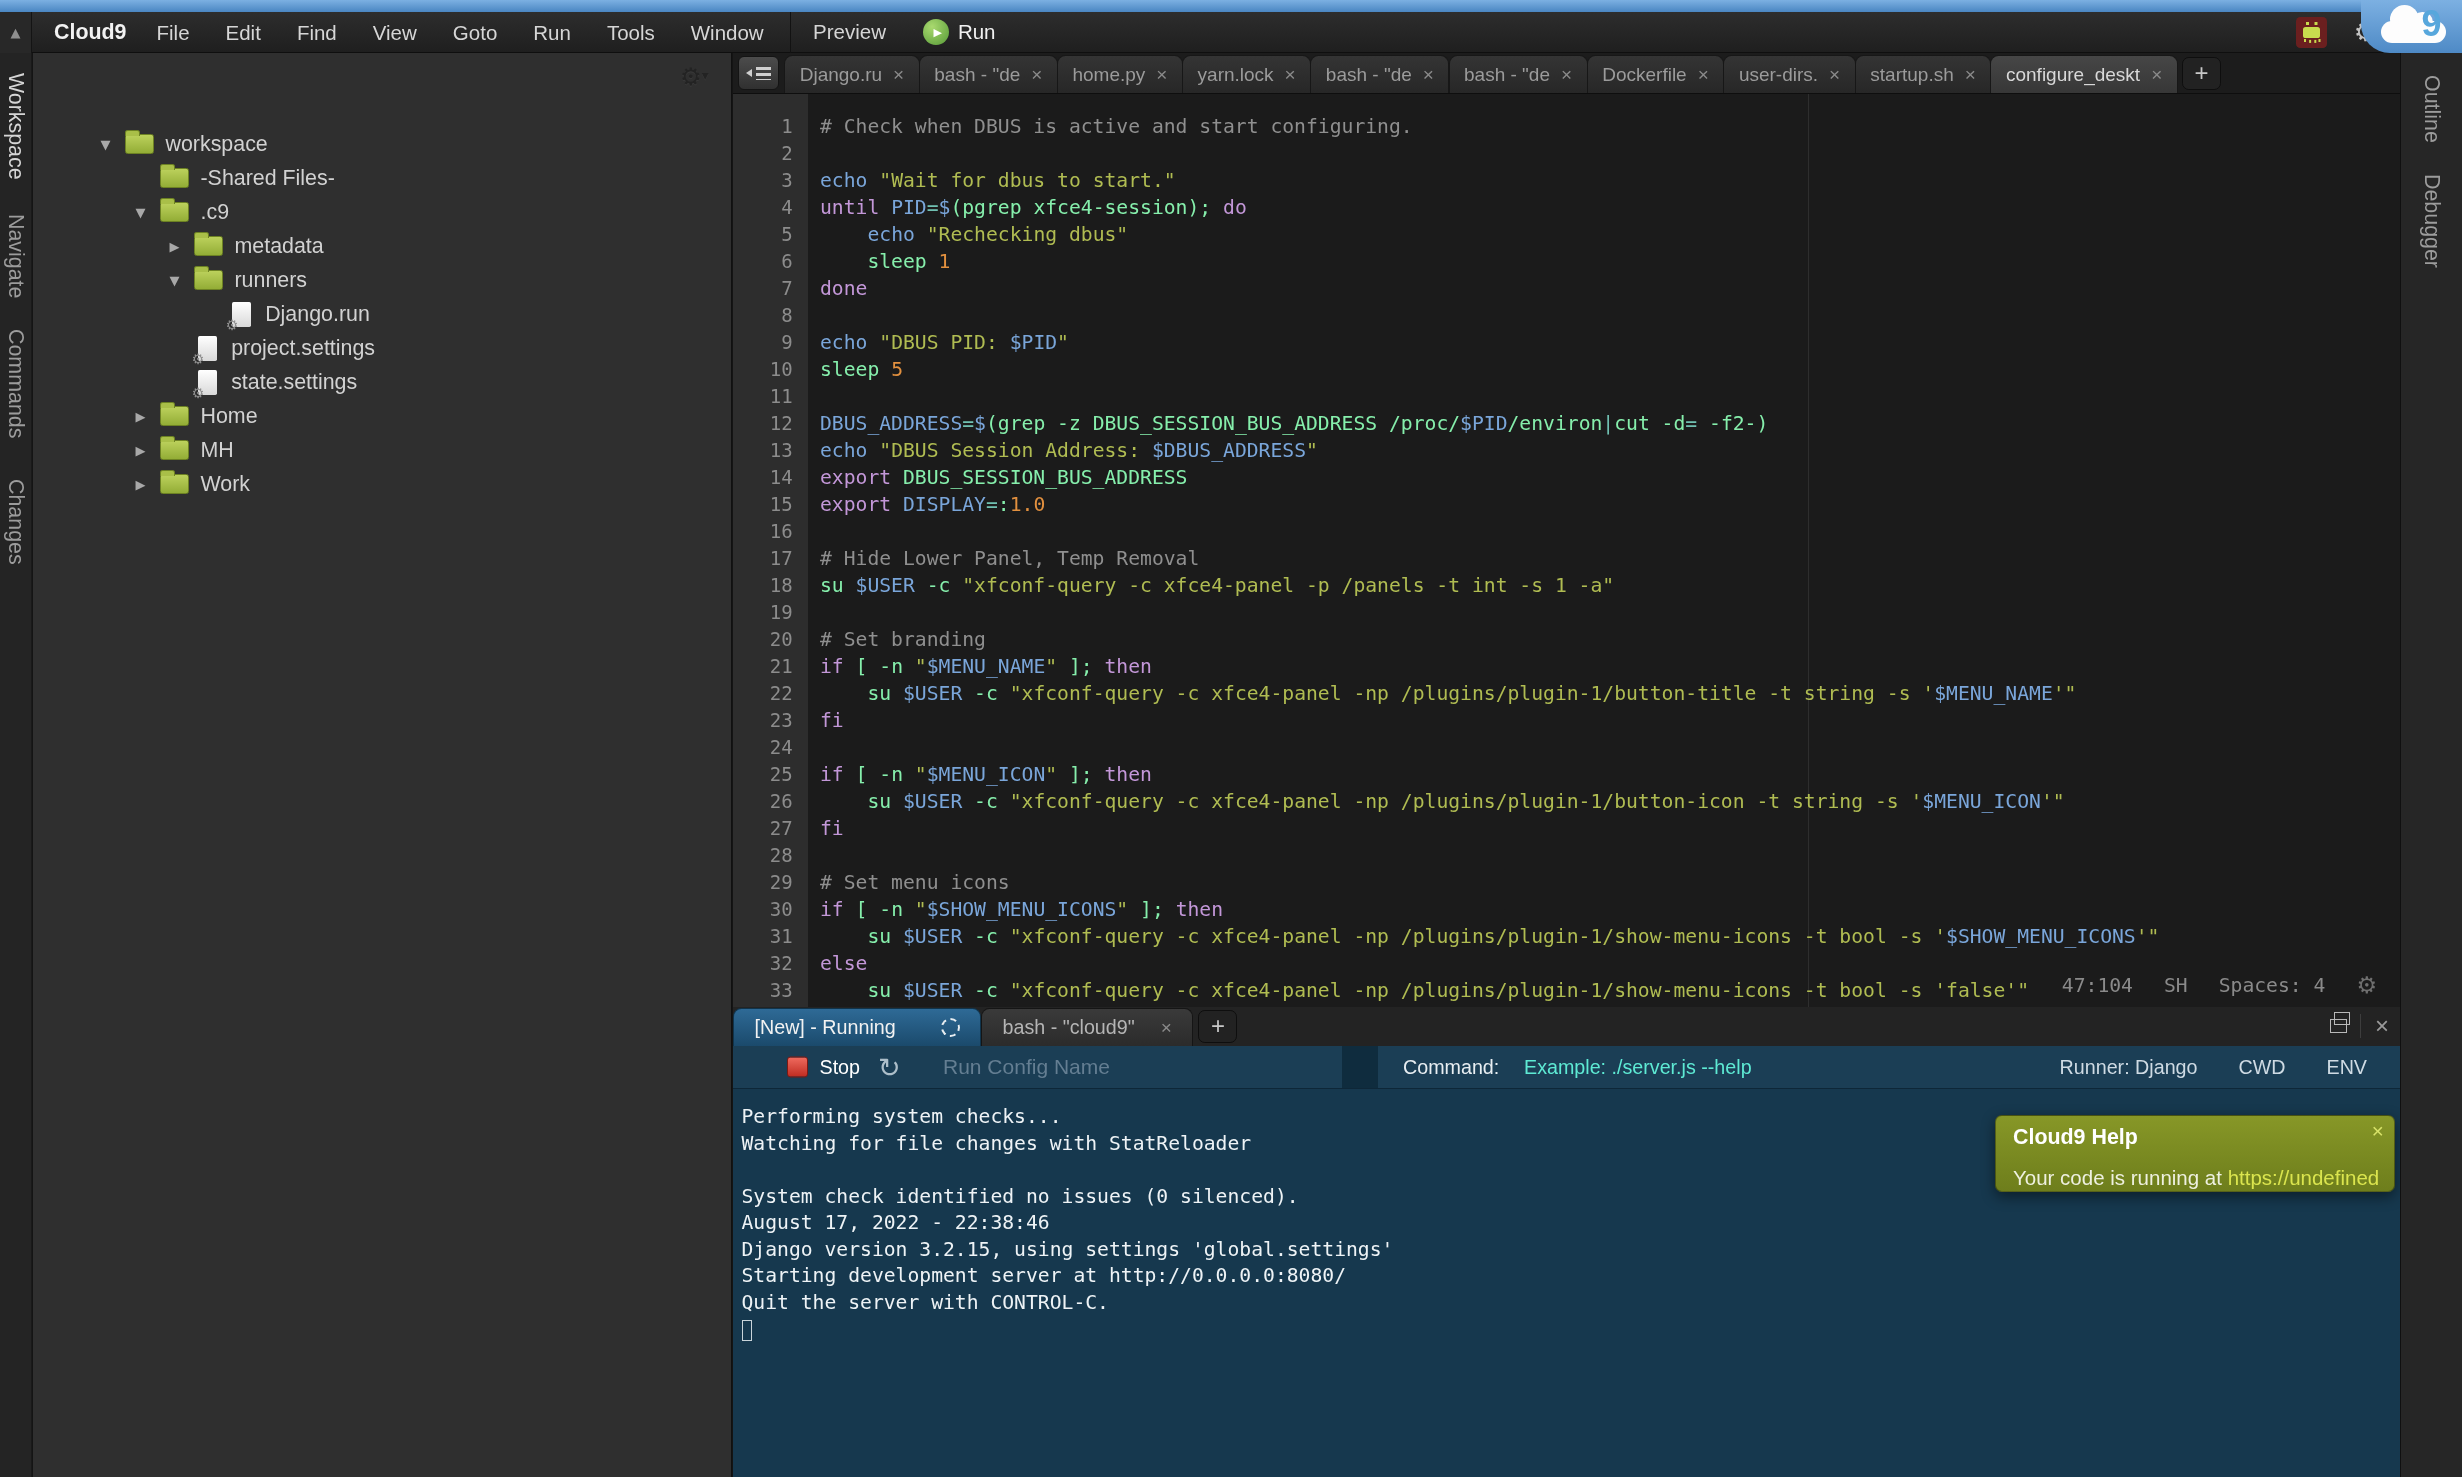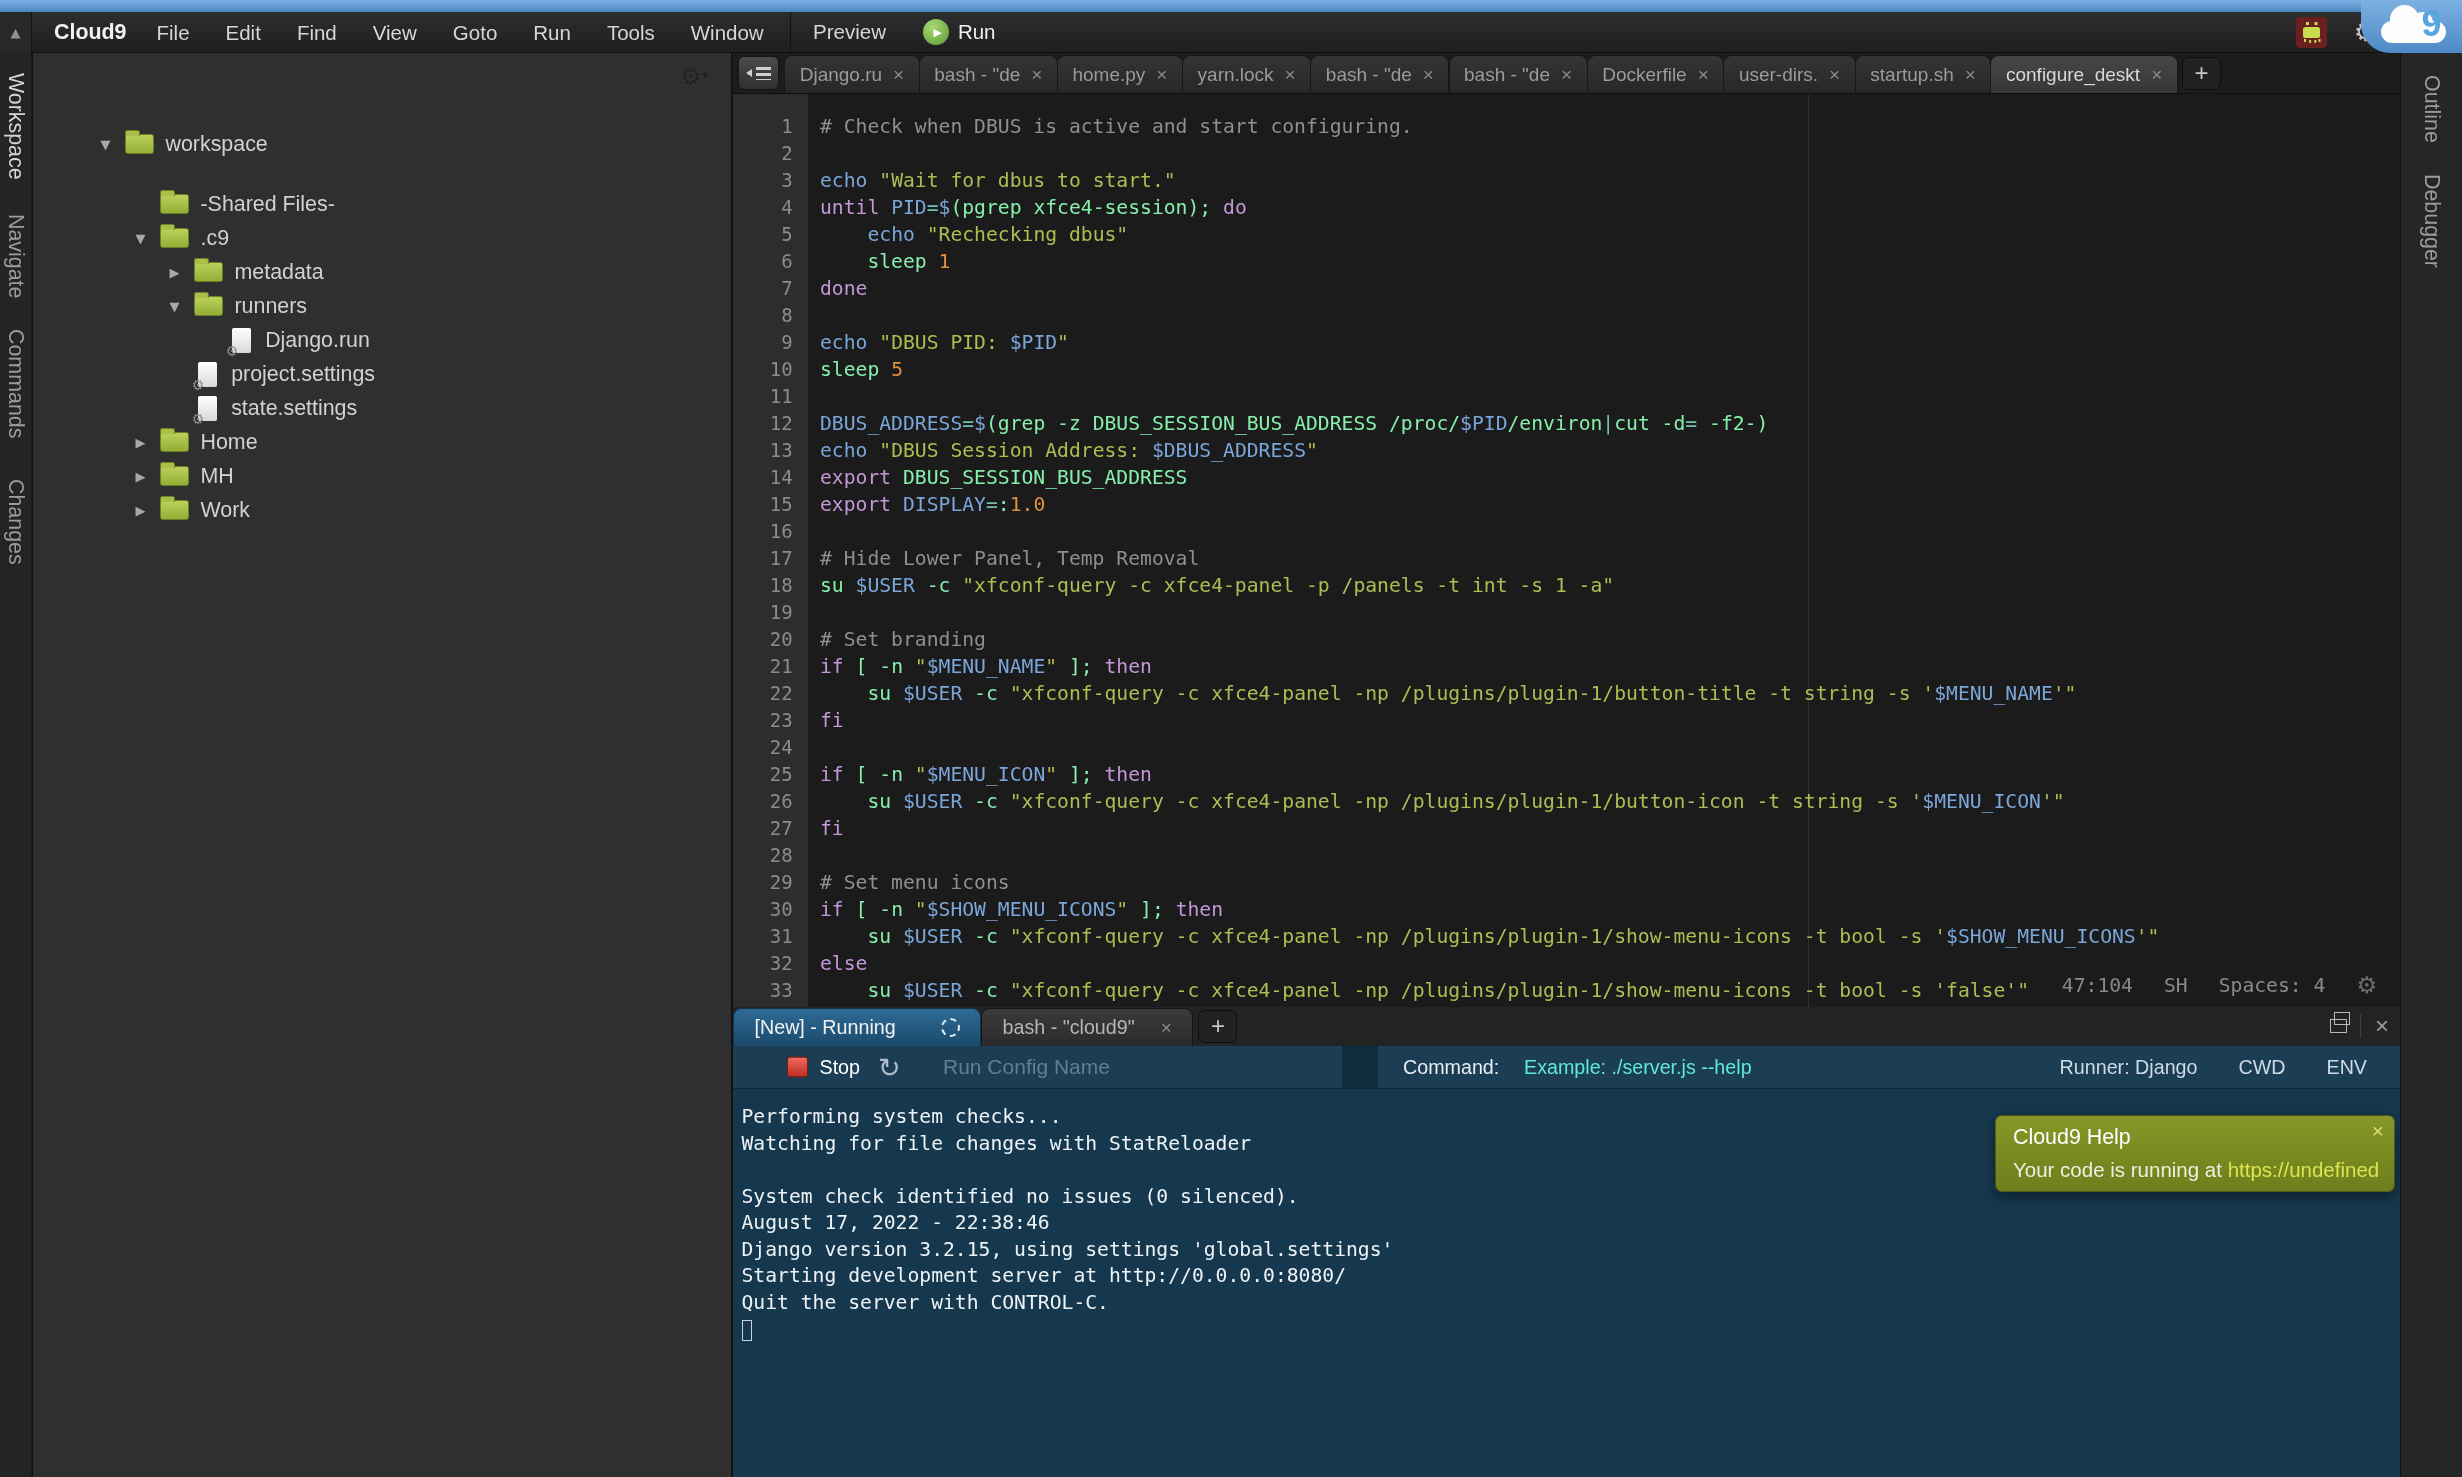--- a/index.html
+++ b/index.html
@@ -141,21 +141,21 @@
     font:19.7px/26.5px "DejaVu Sans Mono", monospace; color:#eef3f6; }
   .term-line { white-space:pre; min-height:26.5px; }
   .term-cursor { display:inline-block; width:10.3px; height:20.5px; border:1.7px solid #c9d4da;
     vertical-align:middle; margin-top:1.7px; }
 
   
   #notification { position:absolute; left:1262px; top:108px; width:400px; height:77px;
     background:linear-gradient(var(--notification-green,#879727), #6e7e1c);
     border:0.9px solid rgba(0,0,0,.35); border-radius:6.8px; box-shadow:0 4.3px 13.7px rgba(0,0,0,.45);
     padding:8.5px 17px; }
-  #notif-title { font-weight:normal; font-size:21.4px; color:#ffffff; margin-bottom:8px; }
+  #notif-title { font-weight:bold; font-size:21.4px; color:#ffffff; margin-bottom:16px; }
   #notif-body { font-size:20.5px; color:#eef0e0; white-space:nowrap; }
   #notif-link { color:var(--notification-link,#dbe54e); }
   #notif-close { position:absolute; right:10.3px; top:3.4px; color:#d9e36a; font-size:20.5px; }
 
   
   #right-bar { position:absolute; right:0; top:53px; width:62px; bottom:0;
     background:#262626; border-left:1.7px solid #101010; }
 </style>
 </head>
 <body>
@@ -204,21 +204,21 @@
   </div>
 
 <div id="file-tree-panel">
   <div id="tree-settings">⚙<span class="caret">▾</span></div>
   <div id="tree-rows">
       <div class="tree-row" style="padding-left: 68px;">
         <span class="tree-arrow">▼</span>
         <span class="folder-icon"></span>
         <span>workspace</span>
       </div>
-      <div class="tree-row" style="padding-left: 103px; margin-top: 26px;">
+      <div class="tree-row" style="padding-left: 103px;">
         <span class="tree-arrow"></span>
         <span class="folder-icon"></span>
         <span>-Shared Files-</span>
       </div>
       <div class="tree-row" style="padding-left: 103px;">
         <span class="tree-arrow">▼</span>
         <span class="folder-icon"></span>
         <span>.c9</span>
       </div>
       <div class="tree-row" style="padding-left: 137px;">

